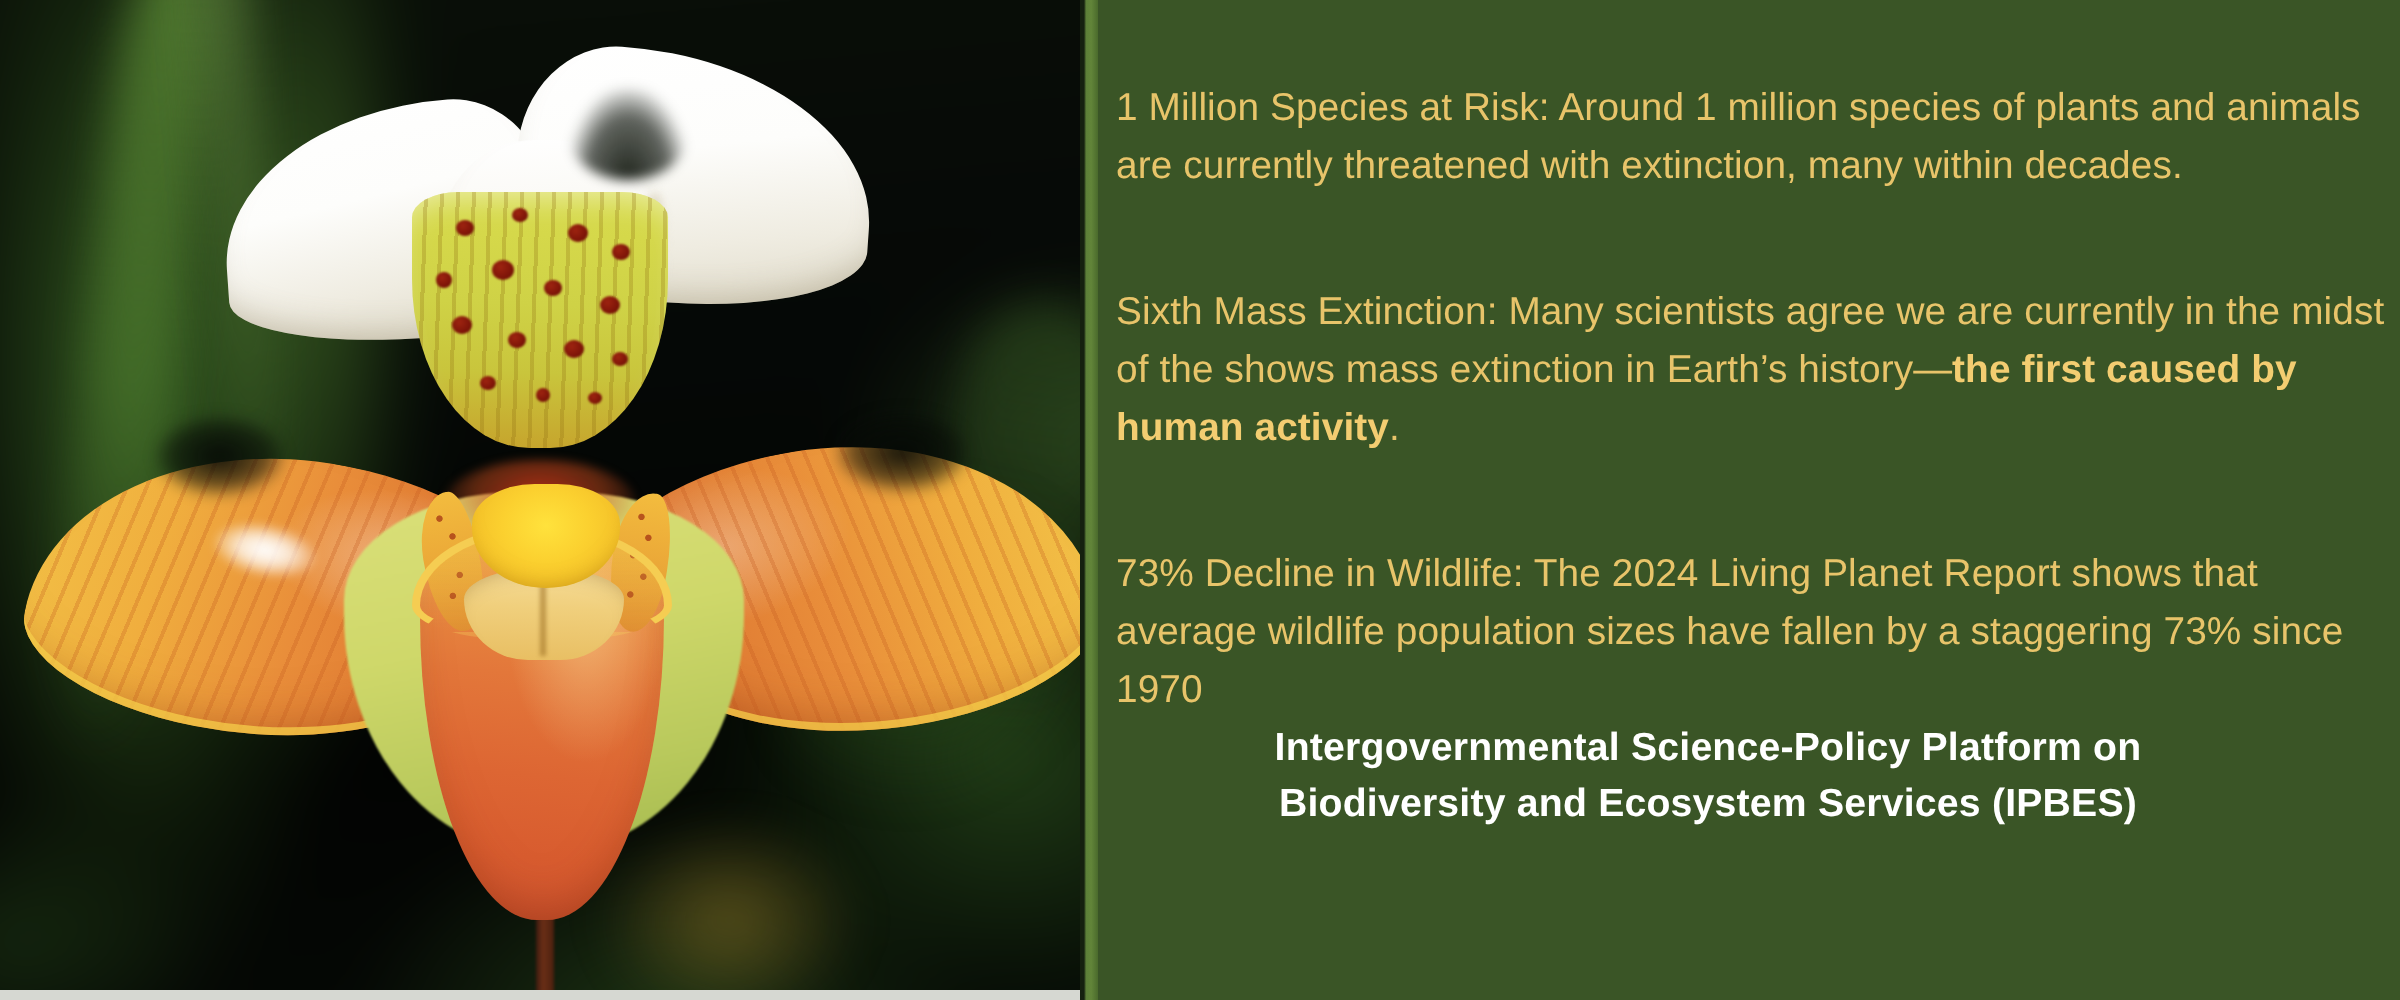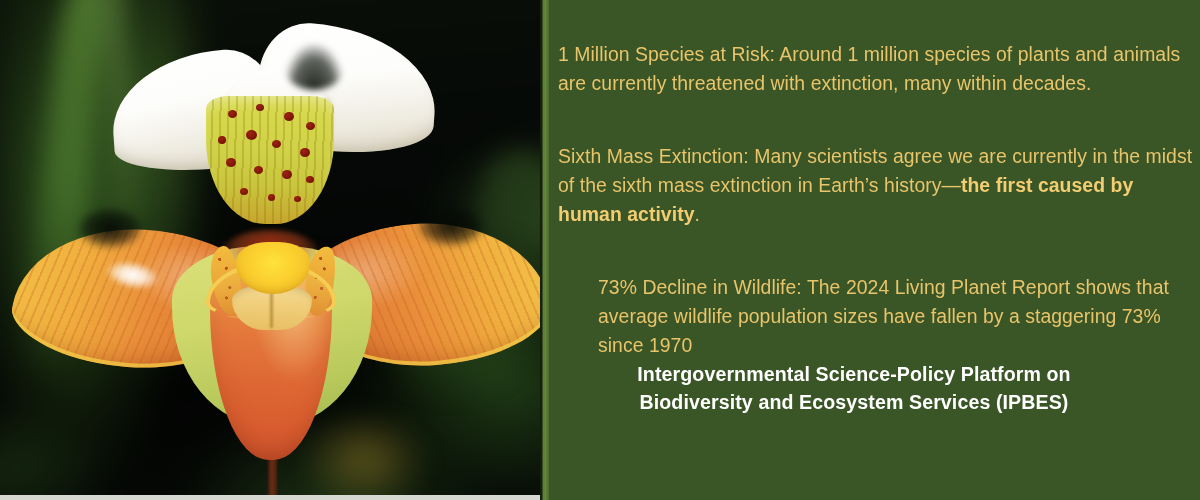--- a/index.html
+++ b/index.html
@@ -277,21 +277,21 @@
 
   .fact {
     color: #e8c46a;
     font-size: 19.4px;
     line-height: 29px;
     letter-spacing: 0.05px;
     margin: 0 0 15px 0;
     padding: 0 2px 0 8px;
     white-space: pre-line;
   }
-  .fact:last-child { margin-bottom: 0; margin-left: 40px; }
+  .fact:last-child { margin-bottom: 0; }
 
   .fact .em {
     font-weight: bold;
     color: #f3cd71;
   }
 
   .attribution {
     margin-top: auto;
     padding: 0 42px 34px 0;
     text-align: center;
@@ -382,21 +382,21 @@
 
   <div class="text-pane">
 
     <div class="facts">
       <p class="fact">
         <span>1 Million Species at Risk: Around 1 million species of plants and animals are currently threatened with extinction, many within decades.</span>
       </p>
 
 
       <p class="fact">
-        <span>Sixth Mass Extinction: Many scientists agree we are currently in the midst of the sixth mass extinction in Earth’s history—</span><span class="em">the first caused by human activity</span><span>.</span>
+        <span>Sixth Mass Extinction: Many scientists agree we are currently in the midst of the shows mass extinction in Earth’s history—</span><span class="em">the first caused by human activity</span><span>.</span>
       </p>
 
       <p class="fact">
         <span>73% Decline in Wildlife: The 2024 Living Planet Report shows that average wildlife population sizes have fallen by a staggering 73% since 1970</span>
       </p>
     </div>
 
     <div class="attribution">Intergovernmental Science-Policy Platform on
 Biodiversity and Ecosystem Services (IPBES)</div>
 

